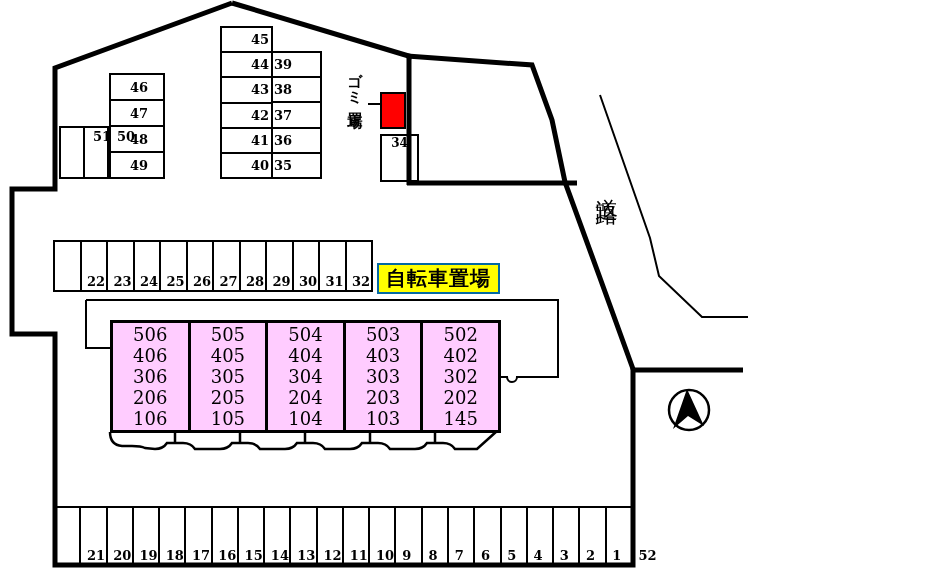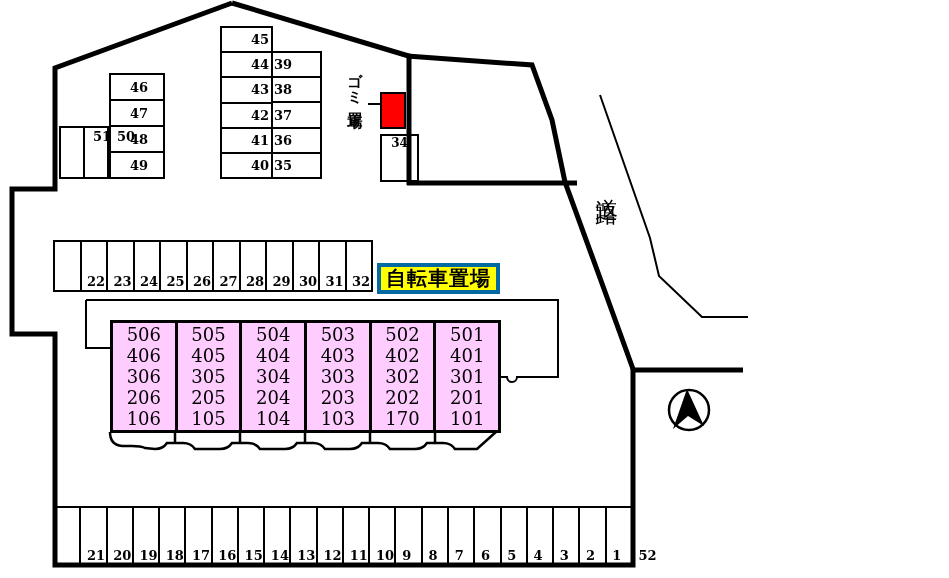--- a/index.html
+++ b/index.html
@@ -24,21 +24,21 @@
   .hrow .hcell:first-child{border-left:none;}
   .hrow .num{position:absolute;bottom:1px;left:0;right:0;text-align:left;font:bold 13px "DejaVu Serif",serif;padding-left:32px;}
   #block-5051 .num{bottom:auto;top:1px;}
   #row-bottom{border:none;border-top:2px solid #000;background:transparent;}
   
   #box-34{position:absolute;box-sizing:border-box;border:2px solid #000;background:#fff;}
   #box-34 .num{position:absolute;top:0;left:0;right:0;text-align:center;font:bold 12px "DejaVu Serif",serif;}
   
   #red-box{position:absolute;box-sizing:border-box;border:2px solid #000;background:#ff0000;}
   
-  #bicycle-label{position:absolute;box-sizing:border-box;border:4px solid #0369a1;background:#ffff00;
+  #bicycle-label{position:absolute;box-sizing:border-box;border:2px solid #0369a1;background:#ffff00;
       display:flex;align-items:center;justify-content:center;
       font:bold 20px "DejaVu Serif",serif;letter-spacing:1px;}
   
   .vtext{position:absolute;writing-mode:vertical-rl;text-orientation:upright;}
   #garbage-label{font:bold 15px "DejaVu Serif",serif;letter-spacing:2px;}
   #road-label{font:23px "DejaVu Serif",serif;letter-spacing:5px;}
   
   #building{position:absolute;left:110px;top:320px;width:391px;height:113px;background:#ffccff;
       border:3px solid #000;box-sizing:border-box;display:flex;}
   #building .unit{flex:1;border-left:3px solid #000;display:flex;flex-direction:column;justify-content:center;min-width:0;}
@@ -188,28 +188,21 @@
         <span class="room">403</span>
         <span class="room">303</span>
         <span class="room">203</span>
         <span class="room">103</span>
       </div>
       <div class="unit">
         <span class="room">502</span>
         <span class="room">402</span>
         <span class="room">302</span>
         <span class="room">202</span>
-        <span class="room">170</span>
-      </div>
-      <div class="unit">
-        <span class="room">501</span>
-        <span class="room">401</span>
-        <span class="room">301</span>
-        <span class="room">201</span>
-        <span class="room">101</span>
+        <span class="room">145</span>
       </div>
     </div>
 
   <div id="row-bottom" class="hrow" style="left:55px;top:506px;width:576px;height:58px;">
       <div class="hcell">
         <span class="num">21</span>
       </div>
       <div class="hcell">
         <span class="num">20</span>
       </div>

